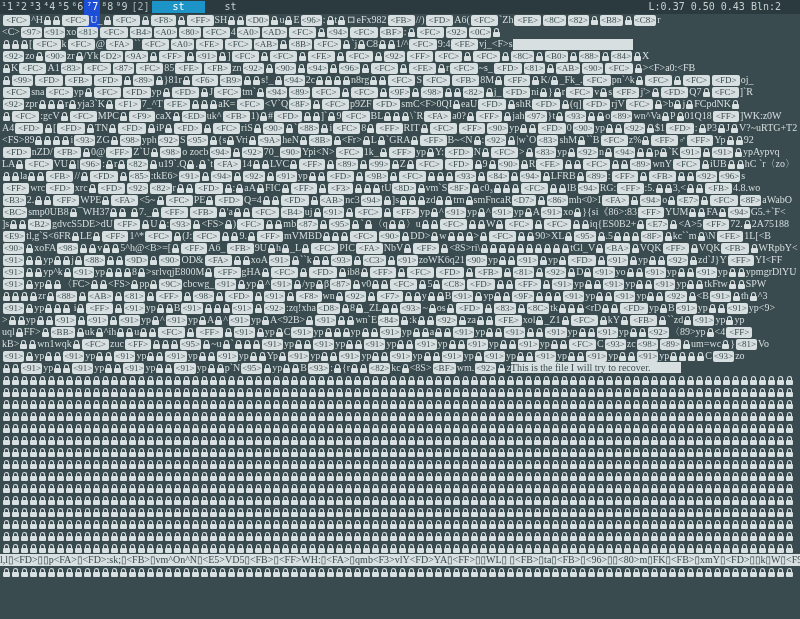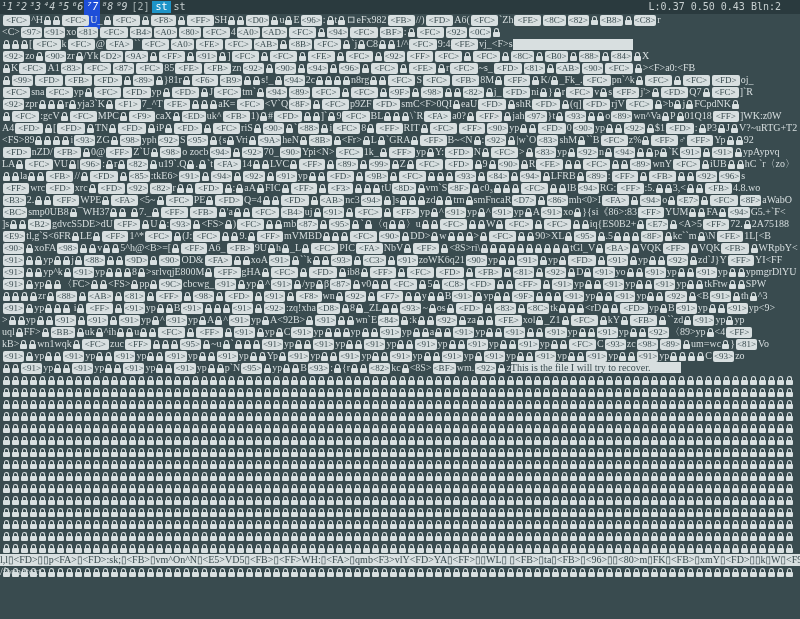--- a/index.html
+++ b/index.html
@@ -1,20 +1,20 @@
 <!DOCTYPE html>
 <html><head>
 <meta charset="utf-8">
 <style>
   html,body{margin:0;padding:0;background:#394b4f;width:800px;height:619px;overflow:hidden;font-family:monospace;font-size:10px;line-height:12px;color:#d8dfe0;}
   .menubar{background:#2a3a3e;height:14px;display:flex;align-items:center;white-space:pre;font-size:10px;}
-  .desk{color:#c8d0d1;padding:0 1px;font-style:italic;}
+  .desk{color:#c8d0d1;padding:0 1px;}
   .desk.active{background:#1d4ed8;color:#fff;padding:16px 2px;}
   .tag{color:#a8b2b3;padding:0 3px;}
-  .win{color:#c8d0d1;padding:0 3px;}
+  .win{color:#c8d0d1;padding:0 20px;}
   .win.active{background:#1d94c8;color:#fff;}
   .spacer{flex:1;}
   .sys{color:#c8d0d1;padding-right:19px;}
   .term{position:relative;padding:0 2px;font-family:Liberation Serif, serif;}
   .row{white-space:pre;height:12px;overflow:hidden;}
   .inv{background:#d8dfe0;color:#394b4f;}
   .chip{display:inline-block;background:#d8dfe0;color:#394b4f;border-radius:2px;padding:0 1px;margin:0 1px;font-size:9px;line-height:11px;}
   .lock{display:inline-block;width:7px;height:9px;margin:0 1px;position:relative;vertical-align:middle;}
   .lock::before{content:"";position:absolute;top:0;left:1px;width:3px;height:3px;border:1px solid #d8dfe0;border-bottom:none;border-radius:3px 3px 0 0;}
   .lock::after{content:"";position:absolute;bottom:0;left:0;width:7px;height:5px;background:#d8dfe0;border-radius:1px;}
@@ -90,14 +90,13 @@
       <div class="lockrow"><span class="lock"></span><span class="lock"></span><span class="lock"></span><span class="lock"></span><span class="lock"></span><span class="lock"></span><span class="lock"></span><span class="lock"></span><span class="lock"></span><span class="lock"></span><span class="lock"></span><span class="lock"></span><span class="lock"></span><span class="lock"></span><span class="lock"></span><span class="lock"></span><span class="lock"></span><span class="lock"></span><span class="lock"></span><span class="lock"></span><span class="lock"></span><span class="lock"></span><span class="lock"></span><span class="lock"></span><span class="lock"></span><span class="lock"></span><span class="lock"></span><span class="lock"></span><span class="lock"></span><span class="lock"></span><span class="lock"></span><span class="lock"></span><span class="lock"></span><span class="lock"></span><span class="lock"></span><span class="lock"></span><span class="lock"></span><span class="lock"></span><span class="lock"></span><span class="lock"></span><span class="lock"></span><span class="lock"></span><span class="lock"></span><span class="lock"></span><span class="lock"></span><span class="lock"></span><span class="lock"></span><span class="lock"></span><span class="lock"></span><span class="lock"></span><span class="lock"></span><span class="lock"></span><span class="lock"></span><span class="lock"></span><span class="lock"></span><span class="lock"></span><span class="lock"></span><span class="lock"></span><span class="lock"></span><span class="lock"></span><span class="lock"></span><span class="lock"></span><span class="lock"></span><span class="lock"></span><span class="lock"></span><span class="lock"></span><span class="lock"></span><span class="lock"></span><span class="lock"></span><span class="lock"></span><span class="lock"></span><span class="lock"></span><span class="lock"></span><span class="lock"></span><span class="lock"></span><span class="lock"></span><span class="lock"></span><span class="lock"></span><span class="lock"></span><span class="lock"></span><span class="lock"></span><span class="lock"></span><span class="lock"></span><span class="lock"></span><span class="lock"></span><span class="lock"></span><span class="lock"></span><span class="lock"></span></div>
       <div class="lockrow"><span class="lock"></span><span class="lock"></span><span class="lock"></span><span class="lock"></span><span class="lock"></span><span class="lock"></span><span class="lock"></span><span class="lock"></span><span class="lock"></span><span class="lock"></span><span class="lock"></span><span class="lock"></span><span class="lock"></span><span class="lock"></span><span class="lock"></span><span class="lock"></span><span class="lock"></span><span class="lock"></span><span class="lock"></span><span class="lock"></span><span class="lock"></span><span class="lock"></span><span class="lock"></span><span class="lock"></span><span class="lock"></span><span class="lock"></span><span class="lock"></span><span class="lock"></span><span class="lock"></span><span class="lock"></span><span class="lock"></span><span class="lock"></span><span class="lock"></span><span class="lock"></span><span class="lock"></span><span class="lock"></span><span class="lock"></span><span class="lock"></span><span class="lock"></span><span class="lock"></span><span class="lock"></span><span class="lock"></span><span class="lock"></span><span class="lock"></span><span class="lock"></span><span class="lock"></span><span class="lock"></span><span class="lock"></span><span class="lock"></span><span class="lock"></span><span class="lock"></span><span class="lock"></span><span class="lock"></span><span class="lock"></span><span class="lock"></span><span class="lock"></span><span class="lock"></span><span class="lock"></span><span class="lock"></span><span class="lock"></span><span class="lock"></span><span class="lock"></span><span class="lock"></span><span class="lock"></span><span class="lock"></span><span class="lock"></span><span class="lock"></span><span class="lock"></span><span class="lock"></span><span class="lock"></span><span class="lock"></span><span class="lock"></span><span class="lock"></span><span class="lock"></span><span class="lock"></span><span class="lock"></span><span class="lock"></span><span class="lock"></span><span class="lock"></span><span class="lock"></span><span class="lock"></span><span class="lock"></span><span class="lock"></span><span class="lock"></span><span class="lock"></span><span class="lock"></span><span class="lock"></span><span class="lock"></span></div>
       <div class="lockrow"><span class="lock"></span><span class="lock"></span><span class="lock"></span><span class="lock"></span><span class="lock"></span><span class="lock"></span><span class="lock"></span><span class="lock"></span><span class="lock"></span><span class="lock"></span><span class="lock"></span><span class="lock"></span><span class="lock"></span><span class="lock"></span><span class="lock"></span><span class="lock"></span><span class="lock"></span><span class="lock"></span><span class="lock"></span><span class="lock"></span><span class="lock"></span><span class="lock"></span><span class="lock"></span><span class="lock"></span><span class="lock"></span><span class="lock"></span><span class="lock"></span><span class="lock"></span><span class="lock"></span><span class="lock"></span><span class="lock"></span><span class="lock"></span><span class="lock"></span><span class="lock"></span><span class="lock"></span><span class="lock"></span><span class="lock"></span><span class="lock"></span><span class="lock"></span><span class="lock"></span><span class="lock"></span><span class="lock"></span><span class="lock"></span><span class="lock"></span><span class="lock"></span><span class="lock"></span><span class="lock"></span><span class="lock"></span><span class="lock"></span><span class="lock"></span><span class="lock"></span><span class="lock"></span><span class="lock"></span><span class="lock"></span><span class="lock"></span><span class="lock"></span><span class="lock"></span><span class="lock"></span><span class="lock"></span><span class="lock"></span><span class="lock"></span><span class="lock"></span><span class="lock"></span><span class="lock"></span><span class="lock"></span><span class="lock"></span><span class="lock"></span><span class="lock"></span><span class="lock"></span><span class="lock"></span><span class="lock"></span><span class="lock"></span><span class="lock"></span><span class="lock"></span><span class="lock"></span><span class="lock"></span><span class="lock"></span><span class="lock"></span><span class="lock"></span><span class="lock"></span><span class="lock"></span><span class="lock"></span><span class="lock"></span><span class="lock"></span><span class="lock"></span><span class="lock"></span><span class="lock"></span><span class="lock"></span></div>
       <div class="lockrow"><span class="lock"></span><span class="lock"></span><span class="lock"></span><span class="lock"></span><span class="lock"></span><span class="lock"></span><span class="lock"></span><span class="lock"></span><span class="lock"></span><span class="lock"></span><span class="lock"></span><span class="lock"></span><span class="lock"></span><span class="lock"></span><span class="lock"></span><span class="lock"></span><span class="lock"></span><span class="lock"></span><span class="lock"></span><span class="lock"></span><span class="lock"></span><span class="lock"></span><span class="lock"></span><span class="lock"></span><span class="lock"></span><span class="lock"></span><span class="lock"></span><span class="lock"></span><span class="lock"></span><span class="lock"></span><span class="lock"></span><span class="lock"></span><span class="lock"></span><span class="lock"></span><span class="lock"></span><span class="lock"></span><span class="lock"></span><span class="lock"></span><span class="lock"></span><span class="lock"></span><span class="lock"></span><span class="lock"></span><span class="lock"></span><span class="lock"></span><span class="lock"></span><span class="lock"></span><span class="lock"></span><span class="lock"></span><span class="lock"></span><span class="lock"></span><span class="lock"></span><span class="lock"></span><span class="lock"></span><span class="lock"></span><span class="lock"></span><span class="lock"></span><span class="lock"></span><span class="lock"></span><span class="lock"></span><span class="lock"></span><span class="lock"></span><span class="lock"></span><span class="lock"></span><span class="lock"></span><span class="lock"></span><span class="lock"></span><span class="lock"></span><span class="lock"></span><span class="lock"></span><span class="lock"></span><span class="lock"></span><span class="lock"></span><span class="lock"></span><span class="lock"></span><span class="lock"></span><span class="lock"></span><span class="lock"></span><span class="lock"></span><span class="lock"></span><span class="lock"></span><span class="lock"></span><span class="lock"></span><span class="lock"></span><span class="lock"></span><span class="lock"></span><span class="lock"></span><span class="lock"></span><span class="lock"></span></div>
       <div class="lockrow"><span class="lock"></span><span class="lock"></span><span class="lock"></span><span class="lock"></span><span class="lock"></span><span class="lock"></span><span class="lock"></span><span class="lock"></span><span class="lock"></span><span class="lock"></span><span class="lock"></span><span class="lock"></span><span class="lock"></span><span class="lock"></span><span class="lock"></span><span class="lock"></span><span class="lock"></span><span class="lock"></span><span class="lock"></span><span class="lock"></span><span class="lock"></span><span class="lock"></span><span class="lock"></span><span class="lock"></span><span class="lock"></span><span class="lock"></span><span class="lock"></span><span class="lock"></span><span class="lock"></span><span class="lock"></span><span class="lock"></span><span class="lock"></span><span class="lock"></span><span class="lock"></span><span class="lock"></span><span class="lock"></span><span class="lock"></span><span class="lock"></span><span class="lock"></span><span class="lock"></span><span class="lock"></span><span class="lock"></span><span class="lock"></span><span class="lock"></span><span class="lock"></span><span class="lock"></span><span class="lock"></span><span class="lock"></span><span class="lock"></span><span class="lock"></span><span class="lock"></span><span class="lock"></span><span class="lock"></span><span class="lock"></span><span class="lock"></span><span class="lock"></span><span class="lock"></span><span class="lock"></span><span class="lock"></span><span class="lock"></span><span class="lock"></span><span class="lock"></span><span class="lock"></span><span class="lock"></span><span class="lock"></span><span class="lock"></span><span class="lock"></span><span class="lock"></span><span class="lock"></span><span class="lock"></span><span class="lock"></span><span class="lock"></span><span class="lock"></span><span class="lock"></span><span class="lock"></span><span class="lock"></span><span class="lock"></span><span class="lock"></span><span class="lock"></span><span class="lock"></span><span class="lock"></span><span class="lock"></span><span class="lock"></span><span class="lock"></span><span class="lock"></span><span class="lock"></span><span class="lock"></span><span class="lock"></span></div>
       <div class="lockrow"><span class="lock"></span><span class="lock"></span><span class="lock"></span><span class="lock"></span><span class="lock"></span><span class="lock"></span><span class="lock"></span><span class="lock"></span><span class="lock"></span><span class="lock"></span><span class="lock"></span><span class="lock"></span><span class="lock"></span><span class="lock"></span><span class="lock"></span><span class="lock"></span><span class="lock"></span><span class="lock"></span><span class="lock"></span><span class="lock"></span><span class="lock"></span><span class="lock"></span><span class="lock"></span><span class="lock"></span><span class="lock"></span><span class="lock"></span><span class="lock"></span><span class="lock"></span><span class="lock"></span><span class="lock"></span><span class="lock"></span><span class="lock"></span><span class="lock"></span><span class="lock"></span><span class="lock"></span><span class="lock"></span><span class="lock"></span><span class="lock"></span><span class="lock"></span><span class="lock"></span><span class="lock"></span><span class="lock"></span><span class="lock"></span><span class="lock"></span><span class="lock"></span><span class="lock"></span><span class="lock"></span><span class="lock"></span><span class="lock"></span><span class="lock"></span><span class="lock"></span><span class="lock"></span><span class="lock"></span><span class="lock"></span><span class="lock"></span><span class="lock"></span><span class="lock"></span><span class="lock"></span><span class="lock"></span><span class="lock"></span><span class="lock"></span><span class="lock"></span><span class="lock"></span><span class="lock"></span><span class="lock"></span><span class="lock"></span><span class="lock"></span><span class="lock"></span><span class="lock"></span><span class="lock"></span><span class="lock"></span><span class="lock"></span><span class="lock"></span><span class="lock"></span><span class="lock"></span><span class="lock"></span><span class="lock"></span><span class="lock"></span><span class="lock"></span><span class="lock"></span><span class="lock"></span><span class="lock"></span><span class="lock"></span><span class="lock"></span><span class="lock"></span><span class="lock"></span><span class="lock"></span><span class="lock"></span></div>
       <div class="lockrow"><span class="lock"></span><span class="lock"></span><span class="lock"></span><span class="lock"></span><span class="lock"></span><span class="lock"></span><span class="lock"></span><span class="lock"></span><span class="lock"></span><span class="lock"></span><span class="lock"></span><span class="lock"></span><span class="lock"></span><span class="lock"></span><span class="lock"></span><span class="lock"></span><span class="lock"></span><span class="lock"></span><span class="lock"></span><span class="lock"></span><span class="lock"></span><span class="lock"></span><span class="lock"></span><span class="lock"></span><span class="lock"></span><span class="lock"></span><span class="lock"></span><span class="lock"></span><span class="lock"></span><span class="lock"></span><span class="lock"></span><span class="lock"></span><span class="lock"></span><span class="lock"></span><span class="lock"></span><span class="lock"></span><span class="lock"></span><span class="lock"></span><span class="lock"></span><span class="lock"></span><span class="lock"></span><span class="lock"></span><span class="lock"></span><span class="lock"></span><span class="lock"></span><span class="lock"></span><span class="lock"></span><span class="lock"></span><span class="lock"></span><span class="lock"></span><span class="lock"></span><span class="lock"></span><span class="lock"></span><span class="lock"></span><span class="lock"></span><span class="lock"></span><span class="lock"></span><span class="lock"></span><span class="lock"></span><span class="lock"></span><span class="lock"></span><span class="lock"></span><span class="lock"></span><span class="lock"></span><span class="lock"></span><span class="lock"></span><span class="lock"></span><span class="lock"></span><span class="lock"></span><span class="lock"></span><span class="lock"></span><span class="lock"></span><span class="lock"></span><span class="lock"></span><span class="lock"></span><span class="lock"></span><span class="lock"></span><span class="lock"></span><span class="lock"></span><span class="lock"></span><span class="lock"></span><span class="lock"></span><span class="lock"></span><span class="lock"></span><span class="lock"></span><span class="lock"></span><span class="lock"></span><span class="lock"></span></div>
       <div class="lockrow"><span class="lock"></span><span class="lock"></span><span class="lock"></span><span class="lock"></span><span class="lock"></span><span class="lock"></span><span class="lock"></span><span class="lock"></span><span class="lock"></span><span class="lock"></span><span class="lock"></span><span class="lock"></span><span class="lock"></span><span class="lock"></span><span class="lock"></span><span class="lock"></span><span class="lock"></span><span class="lock"></span><span class="lock"></span><span class="lock"></span><span class="lock"></span><span class="lock"></span><span class="lock"></span><span class="lock"></span><span class="lock"></span><span class="lock"></span><span class="lock"></span><span class="lock"></span><span class="lock"></span><span class="lock"></span><span class="lock"></span><span class="lock"></span><span class="lock"></span><span class="lock"></span><span class="lock"></span><span class="lock"></span><span class="lock"></span><span class="lock"></span><span class="lock"></span><span class="lock"></span><span class="lock"></span><span class="lock"></span><span class="lock"></span><span class="lock"></span><span class="lock"></span><span class="lock"></span><span class="lock"></span><span class="lock"></span><span class="lock"></span><span class="lock"></span><span class="lock"></span><span class="lock"></span><span class="lock"></span><span class="lock"></span><span class="lock"></span><span class="lock"></span><span class="lock"></span><span class="lock"></span><span class="lock"></span><span class="lock"></span><span class="lock"></span><span class="lock"></span><span class="lock"></span><span class="lock"></span><span class="lock"></span><span class="lock"></span><span class="lock"></span><span class="lock"></span><span class="lock"></span><span class="lock"></span><span class="lock"></span><span class="lock"></span><span class="lock"></span><span class="lock"></span><span class="lock"></span><span class="lock"></span><span class="lock"></span><span class="lock"></span><span class="lock"></span><span class="lock"></span><span class="lock"></span><span class="lock"></span><span class="lock"></span><span class="lock"></span><span class="lock"></span><span class="lock"></span><span class="lock"></span><span class="lock"></span></div>
     </div>
   <div class="status"><span class="bar">l,l▯&lt;FD&gt;▯▯p&lt;FA&gt;▯&lt;FD&gt;:sk;▯&lt;FB&gt;▯vm^On^N▯&lt;E5&gt;VD5▯&lt;FB&gt;▯&lt;FF&gt;WH:▯&lt;FA&gt;▯qmb&lt;F3&gt;vlY&lt;FD&gt;YA▯&lt;FF&gt;▯▯WL▯ ▯&lt;FB&gt;▯ta▯&lt;FB&gt;▯&lt;96&gt;▯▯&lt;80&gt;m▯FK▯&lt;FB&gt;▯xmY▯&lt;FD&gt;▯▯k▯W▯&lt;F9&gt;T8</span></div>
-  <div class="cmd">/foundtext</div>
 </div>
 
 </body></html>

